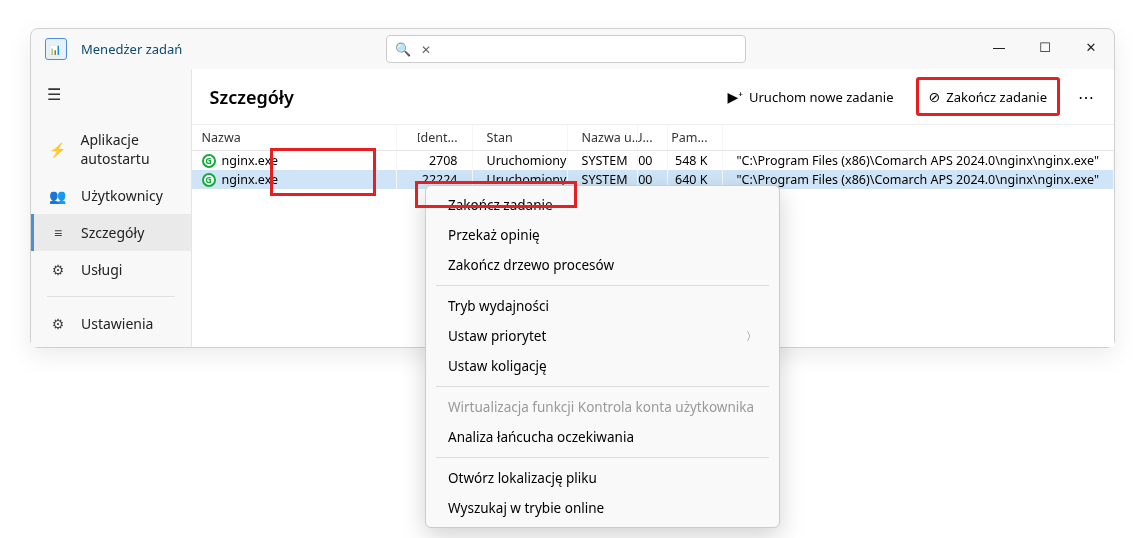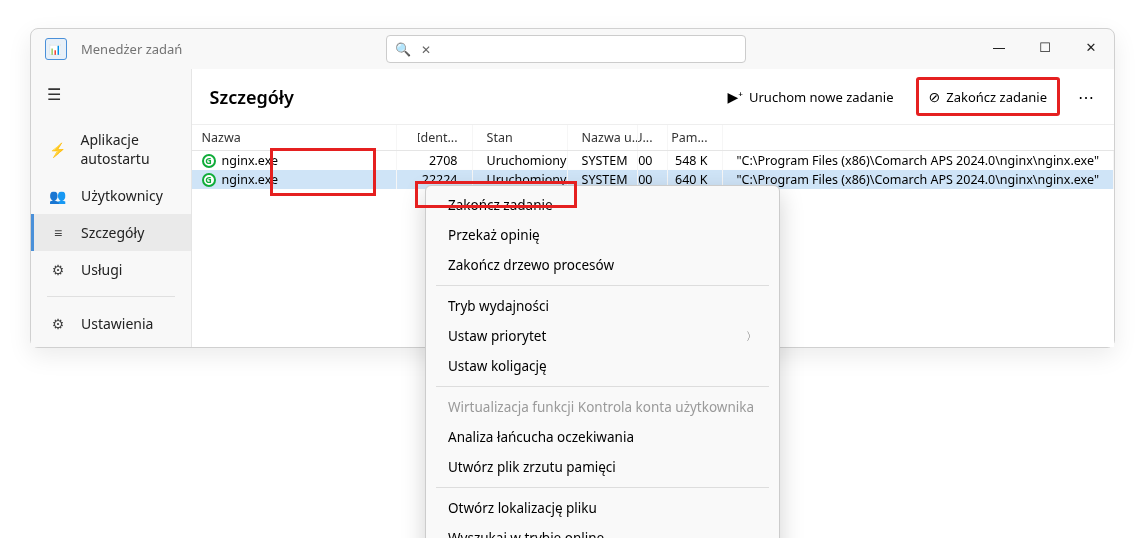--- a/index.html
+++ b/index.html
@@ -19,21 +19,21 @@
       padding: 0 0 0 14px;
       position: relative;
     }
     .app-icon {
       width: 22px; height: 22px;
       background: #e8f0f8; border: 1px solid #4a90d9; border-radius: 3px;
       display: flex; align-items: center; justify-content: center;
       margin-right: 14px;
       font-size: 10px; color: #4a90d9;
     }
-    .app-title { font-size: 13px; color: #737373; }
+    .app-title { font-size: 13px; color: #0c4a6e; }
     .search-box {
       position: absolute; left: 355px; top: 6px;
       width: 360px; height: 28px;
       background: #fff; border: 1px solid #ccc; border-radius: 4px;
       display: flex; align-items: center; padding: 0 8px;
     }
     .search-box .s-icon { width: 16px; font-size: 13px; color: #666; margin-right: 10px; }
     .search-box input { flex: 1; border: none; outline: none; font-size: 13px; background: transparent; }
     .search-box .clear { font-size: 12px; color: #666; cursor: pointer; }
     .win-controls { position: absolute; right: 0; top: 0; display: flex; }
@@ -221,23 +221,20 @@
   <div class="cm-item">
       <span>Ustaw koligację</span>
     </div>
   <div class="cm-sep"></div>
   <div class="cm-item disabled">
       <span>Wirtualizacja funkcji Kontrola konta użytkownika</span>
     </div>
   <div class="cm-item">
       <span>Analiza łańcucha oczekiwania</span>
     </div>
-  <div class="cm-item">
-      <span>Utwórz plik zrzutu pamięci</span>
-    </div>
   <div class="cm-sep"></div>
   <div class="cm-item">
       <span>Otwórz lokalizację pliku</span>
     </div>
   <div class="cm-item">
       <span>Wyszukaj w trybie online</span>
     </div>
 
 </div>
 

